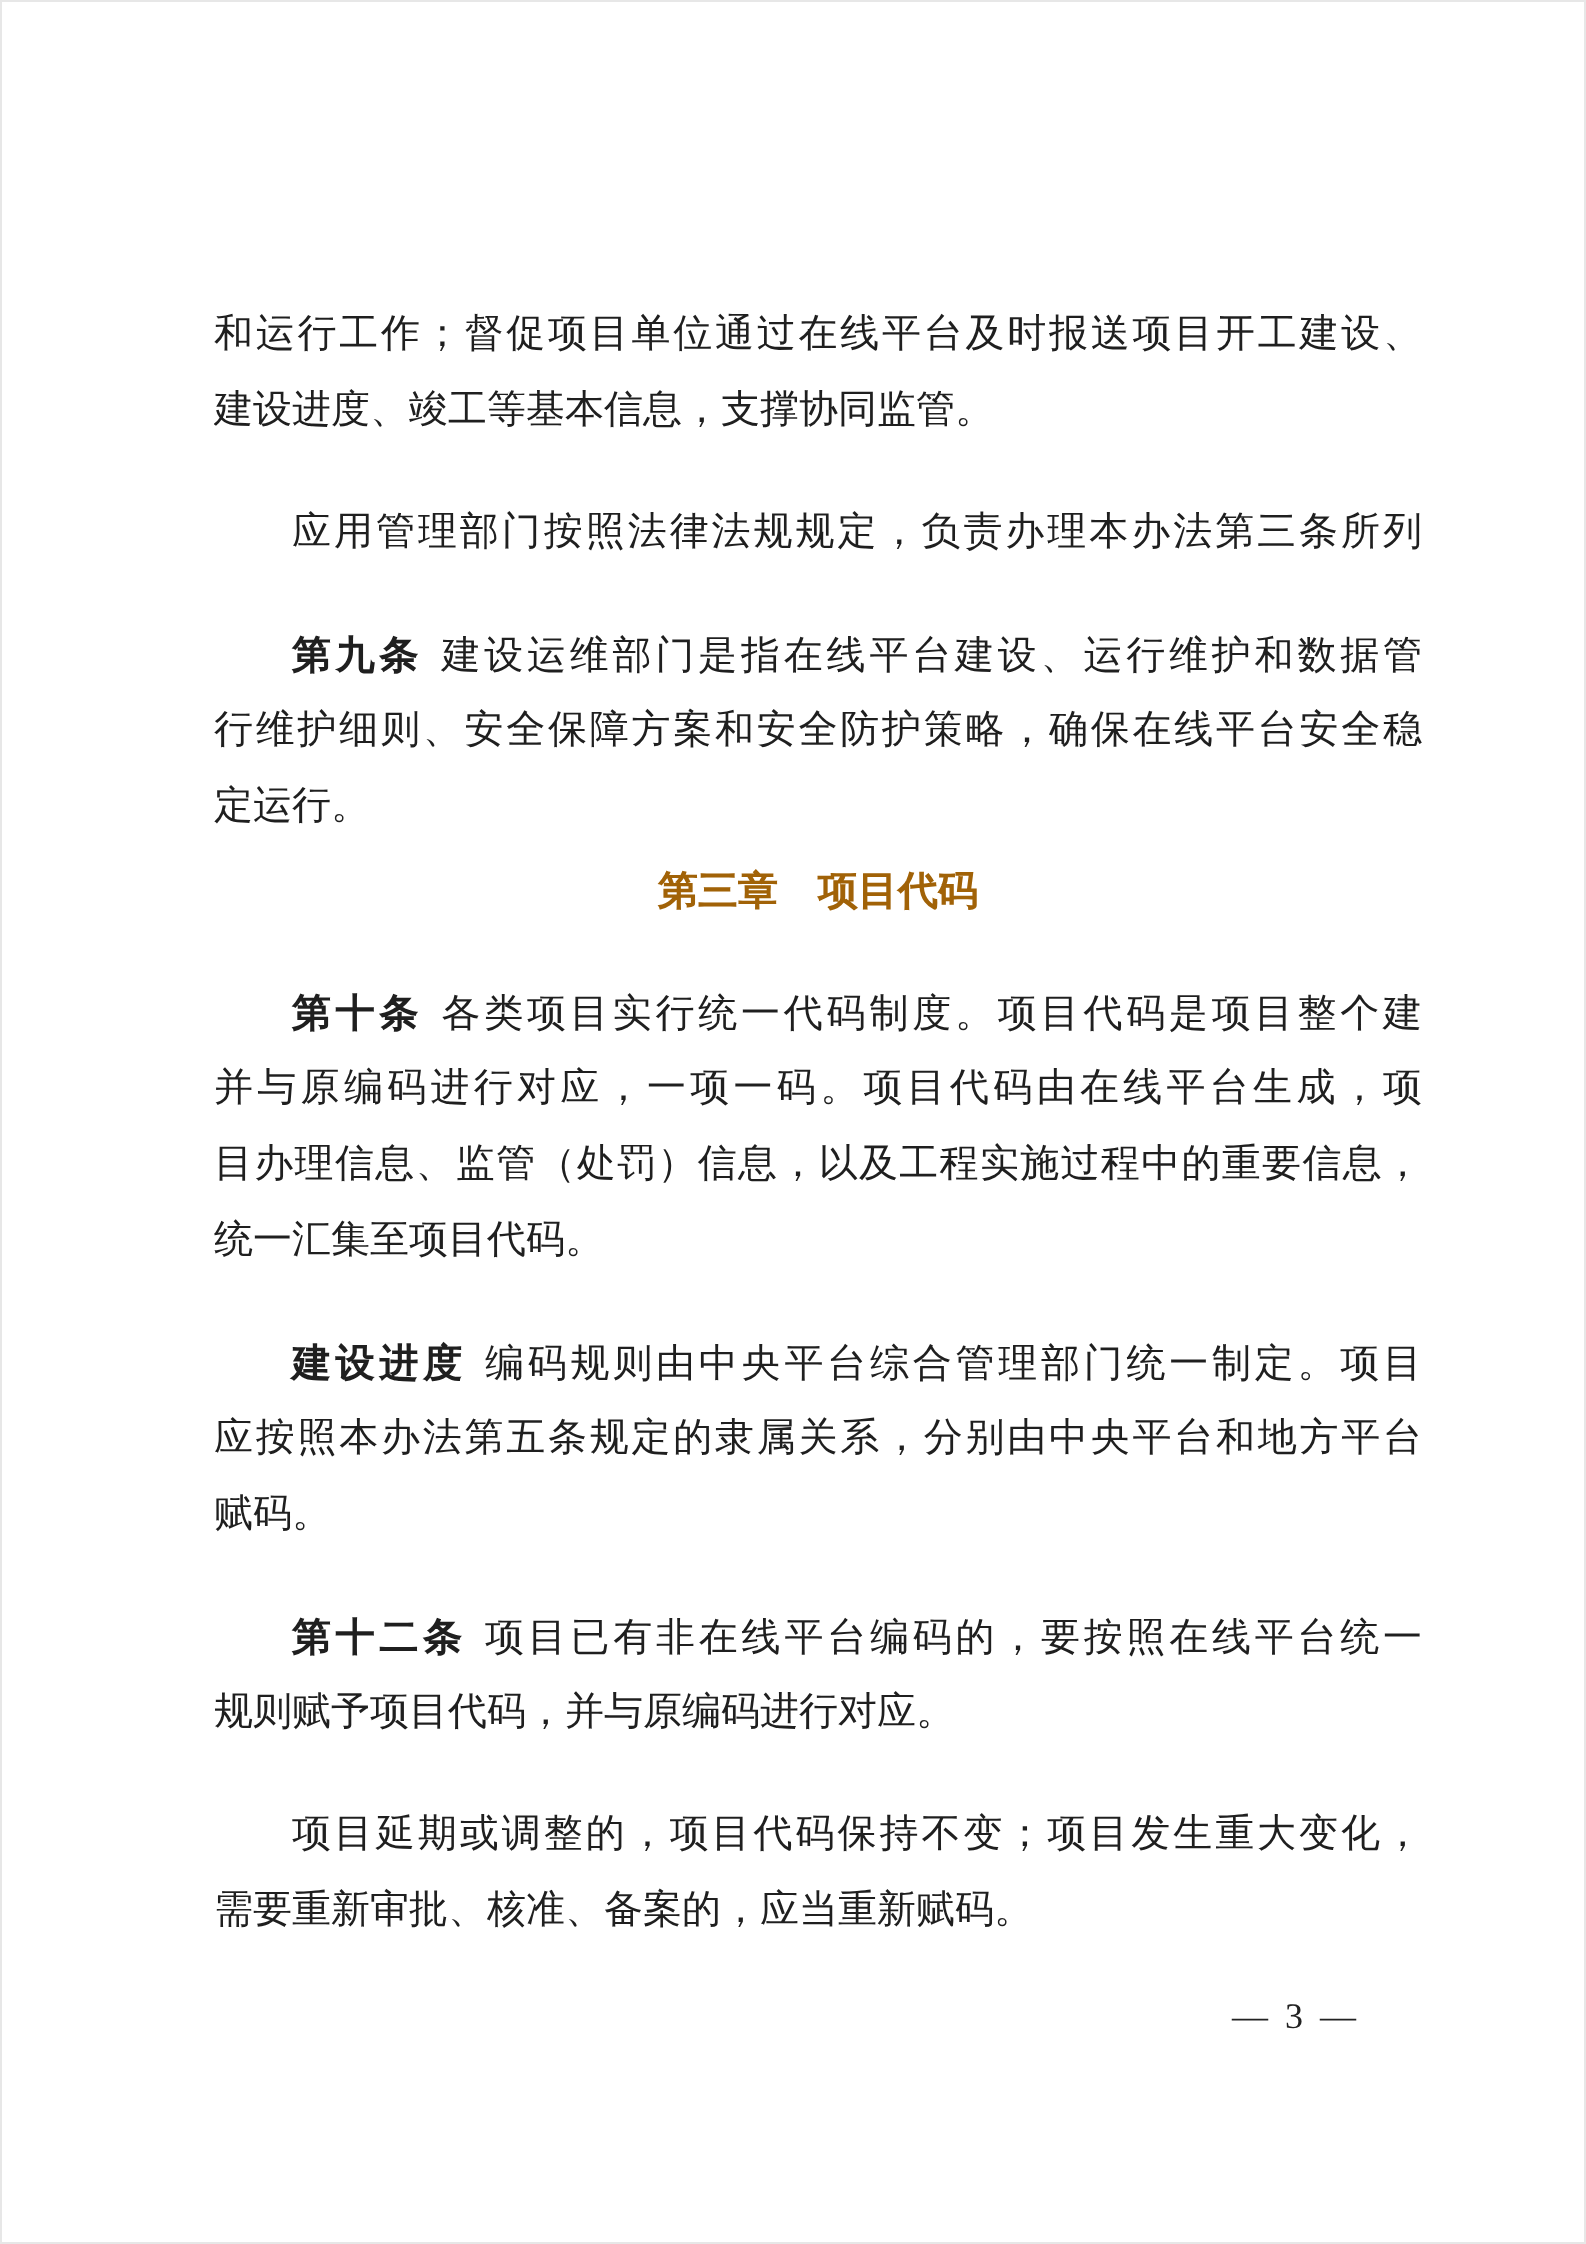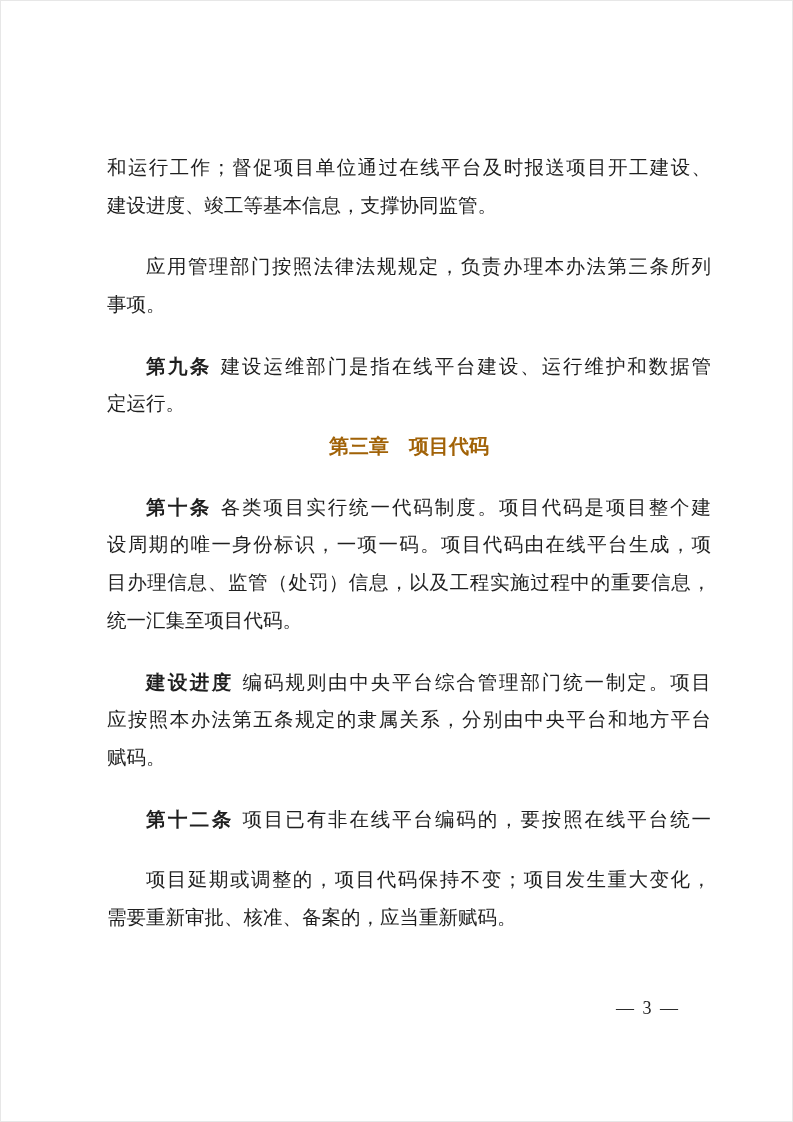--- a/index.html
+++ b/index.html
@@ -77,40 +77,41 @@
 <body>
 
 <div class="page">
   <main class="doc">
       <div class="para">
         <div class="line">和运行工作；督促项目单位通过在线平台及时报送项目开工建设、</div>
         <div class="line last">建设进度、竣工等基本信息，支撑协同监管。</div>
       </div>
       <div class="para">
         <div class="line indent">应用管理部门按照法律法规规定，负责办理本办法第三条所列</div>
-        <div class="line last">事项。</div>
       </div>
       <div class="para">
         <div class="line indent"><span class="lead">第九条</span>建设运维部门是指在线平台建设、运行维护和数据管</div>
+        <div class="line">行维护细则、安全保障方案和安全防护策略，确保在线平台安全稳</div>
         <div class="line last">定运行。</div>
       </div>
       <div class="chapter-heading">第三章　项目代码</div>
       <div class="para">
         <div class="line indent"><span class="lead">第十条</span>各类项目实行统一代码制度。项目代码是项目整个建</div>
-        <div class="line">设周期的唯一身份标识，一项一码。项目代码由在线平台生成，项</div>
+        <div class="line">并与原编码进行对应，一项一码。项目代码由在线平台生成，项</div>
         <div class="line">目办理信息、监管（处罚）信息，以及工程实施过程中的重要信息，</div>
         <div class="line last">统一汇集至项目代码。</div>
       </div>
       <div class="para">
         <div class="line indent"><span class="lead">建设进度</span>编码规则由中央平台综合管理部门统一制定。项目</div>
         <div class="line">应按照本办法第五条规定的隶属关系，分别由中央平台和地方平台</div>
         <div class="line last">赋码。</div>
       </div>
       <div class="para">
         <div class="line indent"><span class="lead">第十二条</span>项目已有非在线平台编码的，要按照在线平台统一</div>
+        <div class="line last">规则赋予项目代码，并与原编码进行对应。</div>
       </div>
       <div class="para">
         <div class="line indent">项目延期或调整的，项目代码保持不变；项目发生重大变化，</div>
         <div class="line last">需要重新审批、核准、备案的，应当重新赋码。</div>
       </div>
     </main>
   <div class="footer-page-number">— 3 —</div>
 </div>
 
 </body></html>

